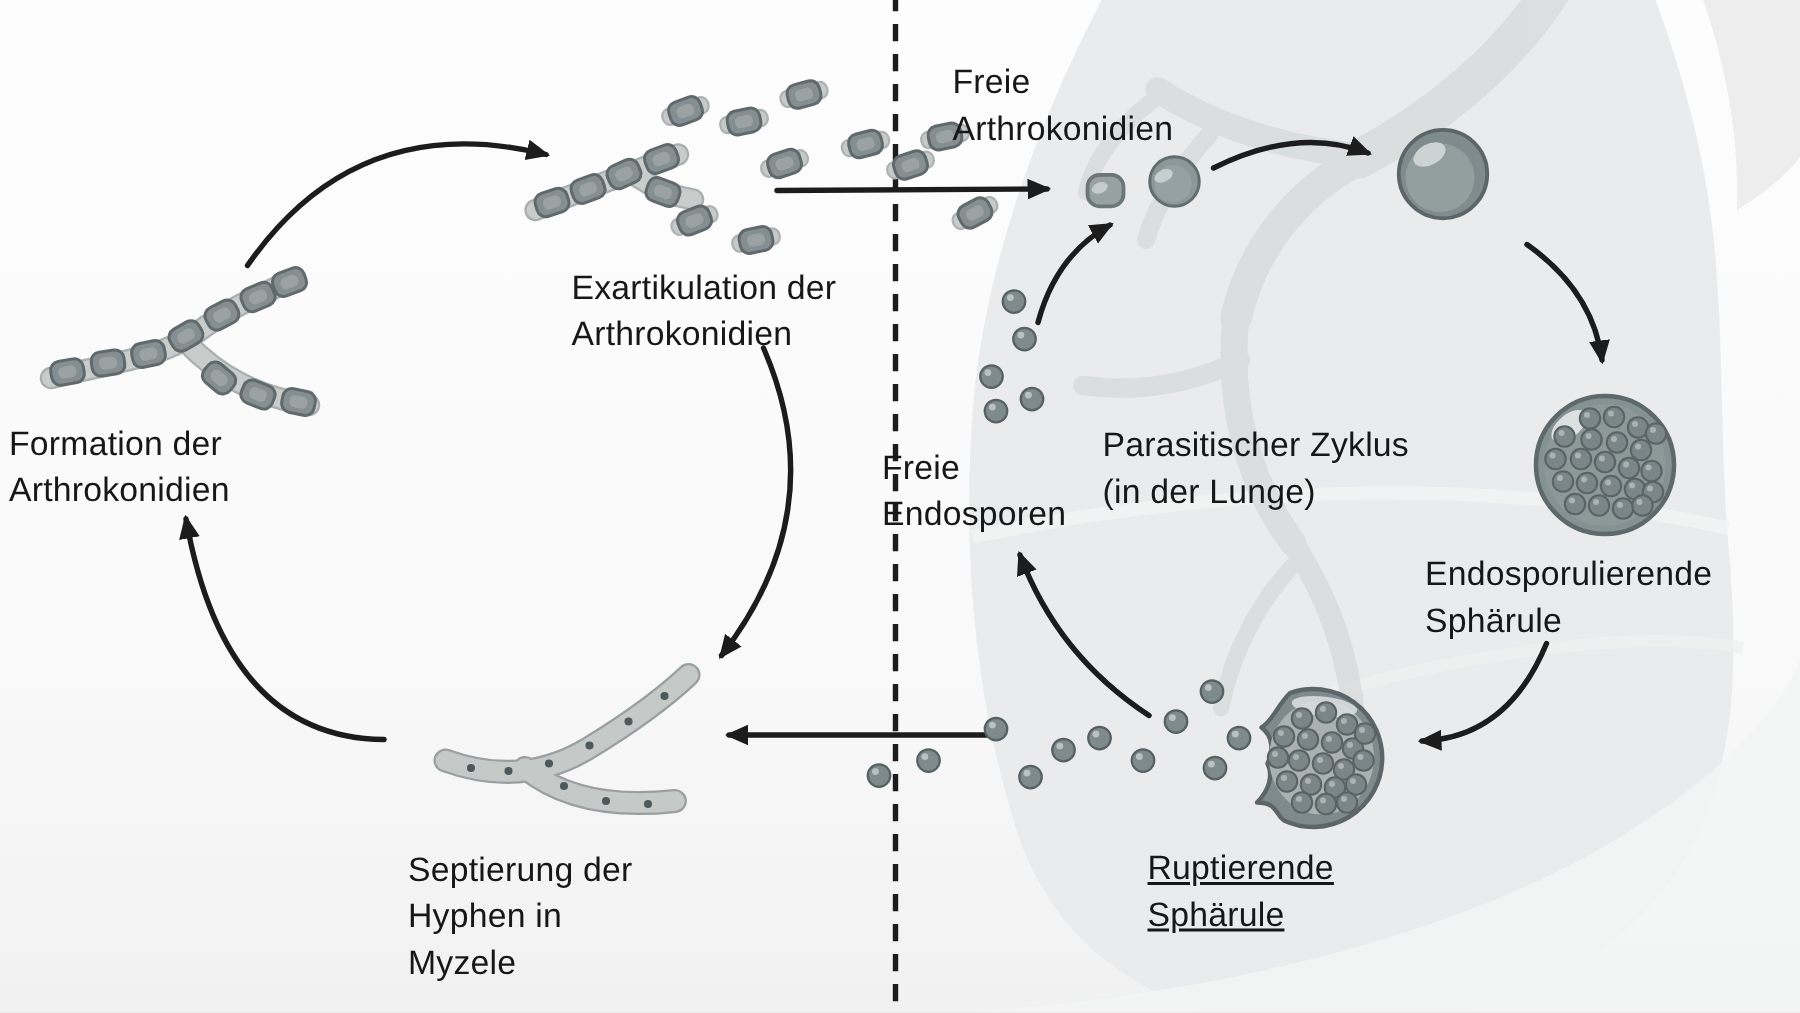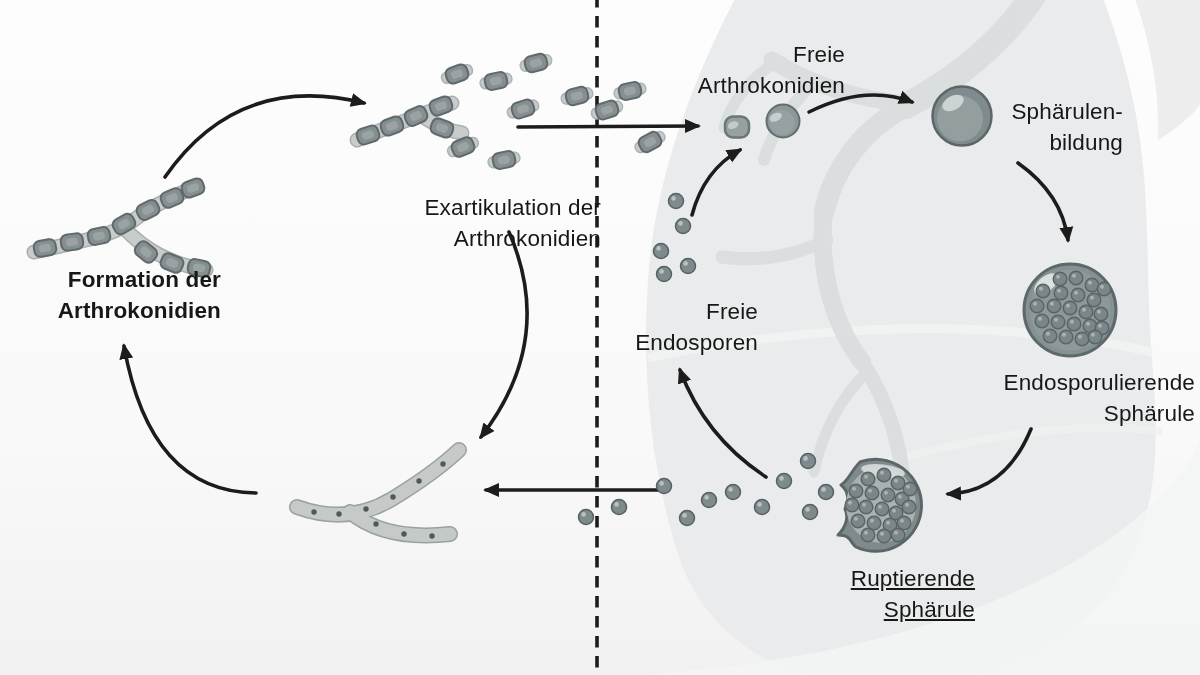--- a/index.html
+++ b/index.html
@@ -4,21 +4,21 @@
 <style>
   html,body{margin:0;padding:0;background:#e7e7e7;}
   .canvas{
     position:relative;width:1200px;height:675px;overflow:hidden;
     background:linear-gradient(180deg,#fdfdfd 0%,#f9f9f9 65%,#f1f1f1 100%);
     font-family:"Liberation Sans",sans-serif;
   }
   .art{position:absolute;inset:0;width:1200px;height:675px;}
   .lbl{
     position:absolute;font-size:22.5px;line-height:31px;color:#171717;
-    text-align:right;white-space:pre-line;letter-spacing:.15px;font-weight:500;
+    text-align:left;white-space:pre-line;letter-spacing:.15px;font-weight:500;
   }
 </style>
 </head>
 <body>
 
 <div class="canvas">
 
   <svg class="art" viewBox="0 0 1200 675" aria-hidden="true">
     <defs>
       <marker id="ah" viewBox="0 0 10 10" refX="8.2" refY="5" markerWidth="4.4" markerHeight="4.4" orient="auto-start-reverse">
@@ -225,34 +225,37 @@
         <use href="#esp" transform="translate(810,512)"></use>
       <use href="#esp" transform="translate(826,492)"></use>
       <use href="#esp" transform="translate(676,201)"></use>
         <use href="#esp" transform="translate(683,226)"></use>
       <use href="#esp" transform="translate(661,251)"></use>
         <use href="#esp" transform="translate(664,274)"></use>
       <use href="#esp" transform="translate(688,266)"></use>
     </g>
   </svg>
 
-  <div class="lbl" style="left:6px;top:264px;width:215px;font-weight:bold;">Formation der
+  <div class="lbl" style="left:6px;top:280px;width:215px;">Formation der
 Arthrokonidien</div>
 
 
-  <div class="lbl" style="left:381px;top:192px;width:220px;">Exartikulation der
+  <div class="lbl" style="left:381px;top:176px;width:220px;">Exartikulation der
 Arthrokonidien</div>
 
+  <div class="lbl" style="left:272px;top:564px;width:210px;">Septierung der
+Hyphen in
+Myzele</div>
 
   <div class="lbl" style="left:635px;top:39px;width:210px;">Freie
 Arthrokonidien</div>
 
-  <div class="lbl" style="left:993px;top:96px;width:130px;">Sphärulen-
-bildung</div>
-
+
+  <div class="lbl" style="left:735px;top:281px;width:275px;">Parasitischer Zyklus
+(in der Lunge)</div>
 
   <div class="lbl" style="left:588px;top:296px;width:170px;">Freie
 Endosporen</div>
 
   <div class="lbl" style="left:950px;top:367px;width:245px;">Endosporulierende
 Sphärule</div>
 
   <div class="lbl" style="left:765px;top:563px;width:210px;text-decoration:underline;">Ruptierende
 Sphärule</div>
 </div>

